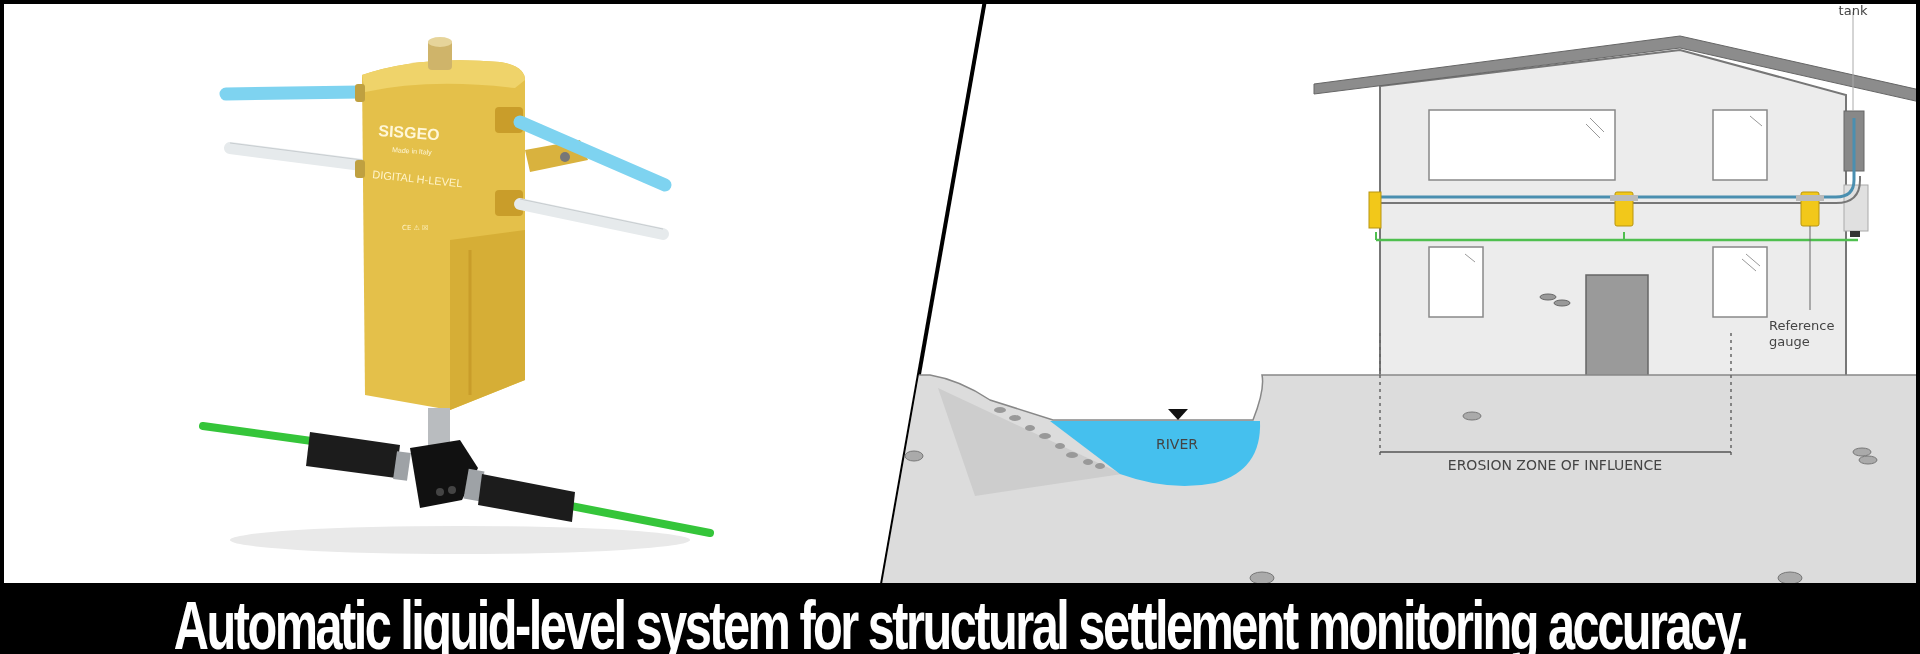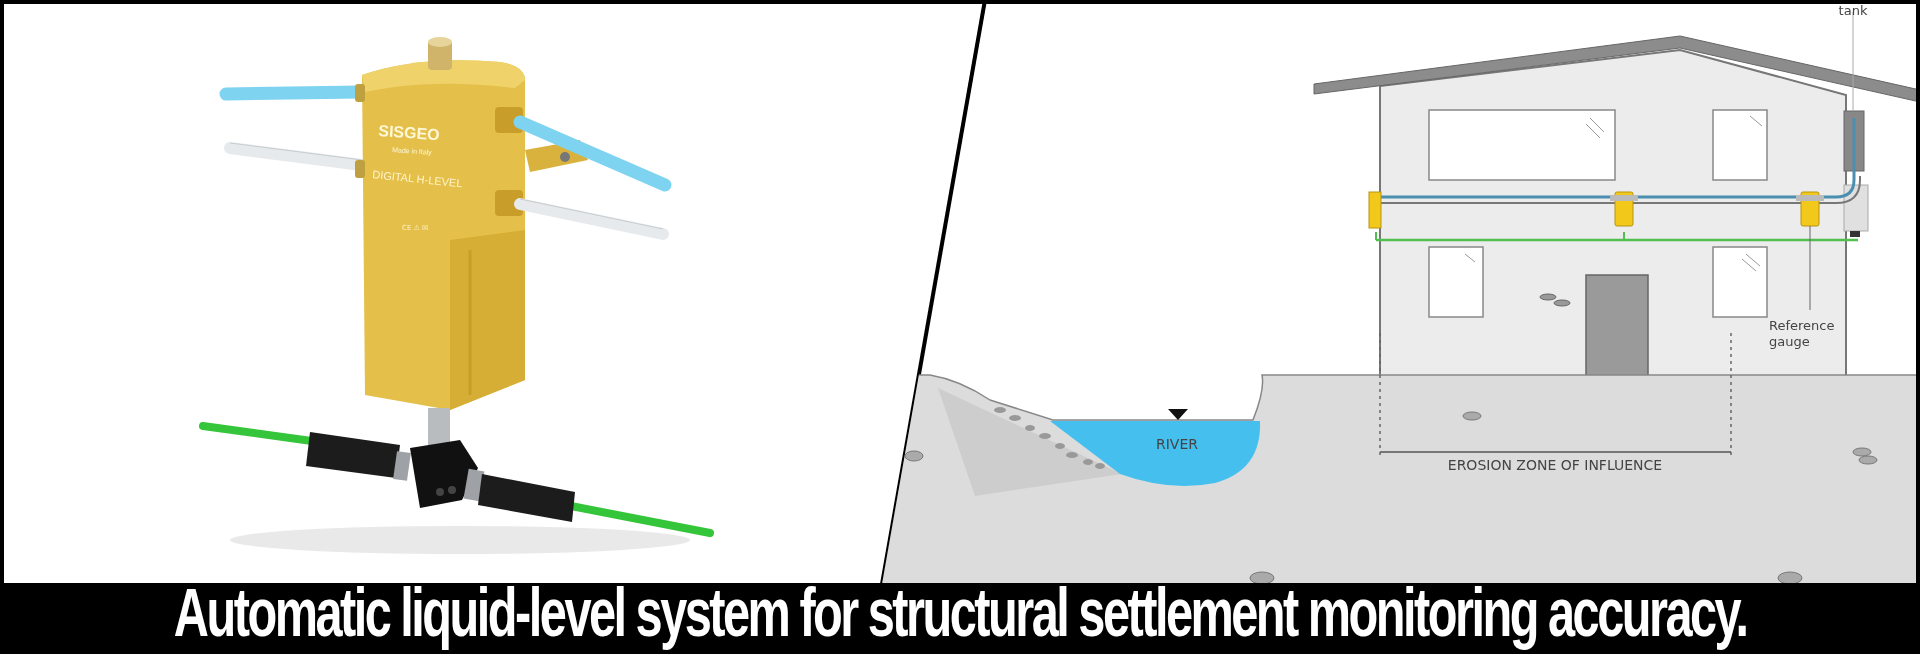--- a/index.html
+++ b/index.html
@@ -1,20 +1,20 @@
 <!DOCTYPE html>
 <html><head>
 <meta charset="utf-8">
 <style>
   html, body { margin:0; padding:0; background:#000; }
   body { width:1920px; height:654px; position:relative; overflow:hidden; font-family:"Liberation Sans", sans-serif; }
   .frame { position:absolute; left:0; top:0; width:1920px; height:654px; background:#000; }
   .canvas { position:absolute; left:4px; top:4px; width:1912px; height:580px; background:#fff; overflow:hidden; }
   svg { display:block; }
-  .banner { position:absolute; left:0; top:583px; width:1920px; height:71px; background:#000; display:flex; align-items:flex-start; justify-content:center; }
+  .banner { position:absolute; left:0; top:583px; width:1920px; height:71px; background:#000; display:flex; align-items:flex-end; justify-content:center; }
   .banner-text { color:#fff; font-family:"Liberation Sans", sans-serif; font-weight:bold; font-size:58px; letter-spacing:-3px; transform:scaleX(0.84) scaleY(1.18); white-space:nowrap; line-height:1; }
   .lbl { font-family:"DejaVu Sans", sans-serif; fill:#444; }
 </style>
 </head>
 <body>
 
 <div class="frame">
   <div class="canvas">
     <svg width="1912" height="580" viewBox="4 4 1912 580" xmlns="http://www.w3.org/2000/svg">
 

